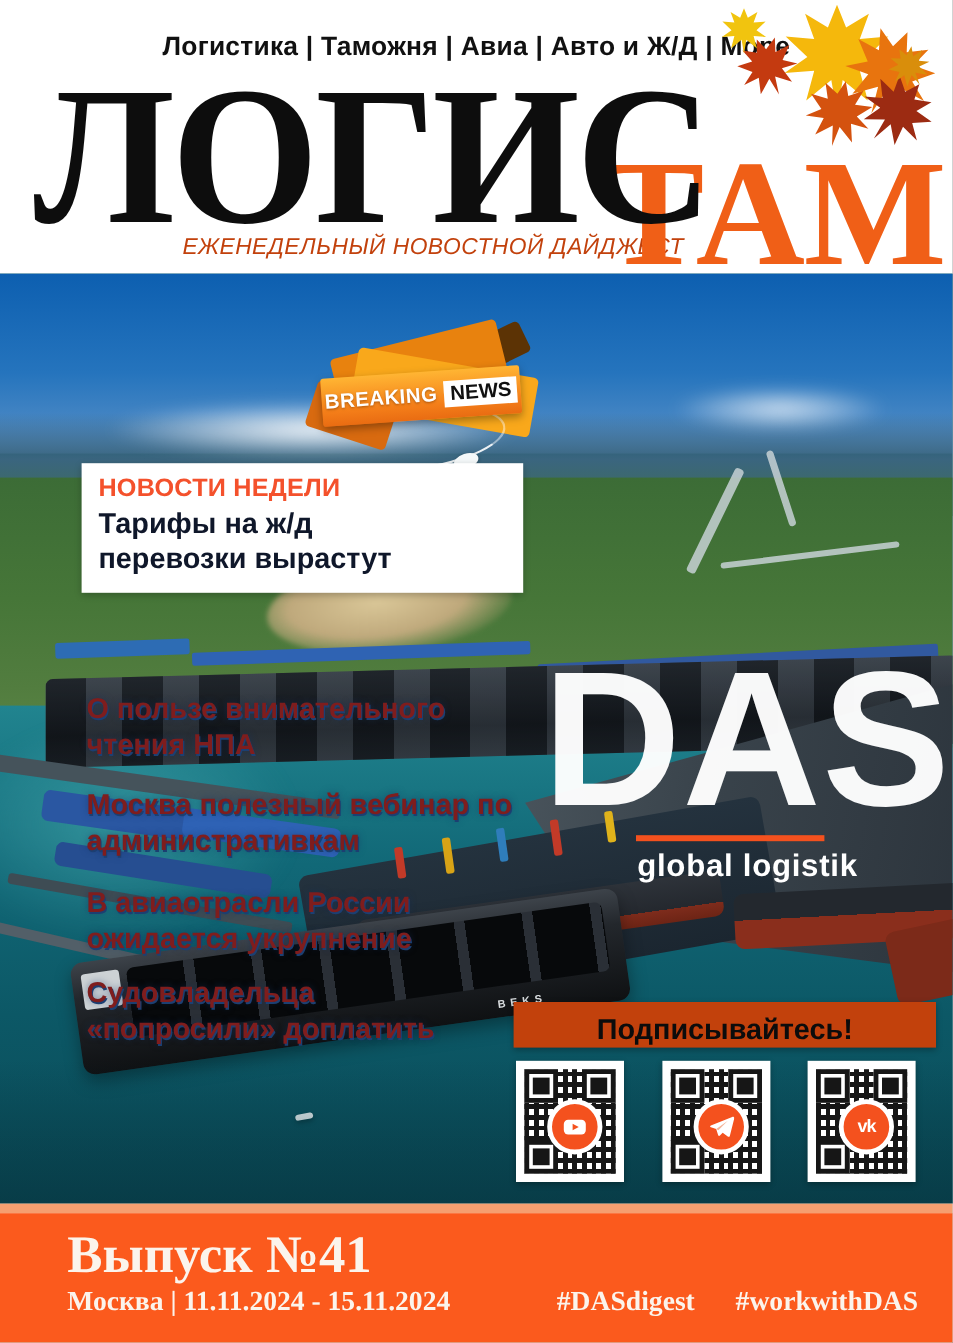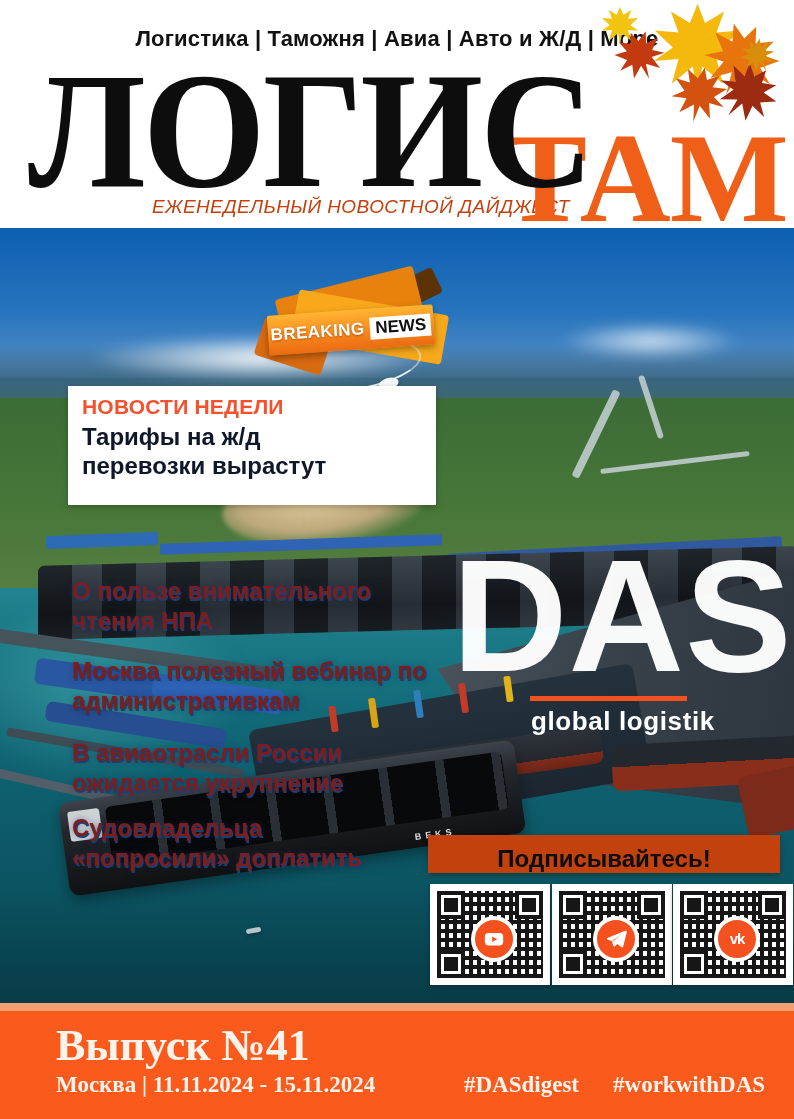--- a/index.html
+++ b/index.html
@@ -85,36 +85,36 @@
           display:flex;align-items:center;justify-content:center;gap:6px;border-radius:2px;
           box-shadow:0 3px 7px rgba(0,0,0,.35);}
   .bn-breaking{color:#fff;font-weight:800;font-size:17px;letter-spacing:.4px;text-shadow:0 1px 2px rgba(110,45,0,.5);}
   .bn-news{background:#fff;color:#101010;font-weight:800;font-size:17px;padding:0 5px;line-height:22px;}
   .swoosh{top:62px;left:8px;width:152px;height:48px;border:2px solid transparent;border-bottom-color:rgba(255,255,255,.9);
           border-right-color:rgba(255,255,255,.45);border-radius:50%;transform:rotate(-8deg);}
   .planet{top:100px;left:120px;width:21px;height:12px;background:#f4f8f9;border-radius:50%;transform:rotate(-18deg);
           box-shadow:0 1px 3px rgba(0,0,0,.3);}
 
   
-  .weekbox{top:386px;left:68px;width:340px;background:#fff;padding:9px 14px 25px;box-shadow:0 2px 6px rgba(0,0,0,.25);z-index:5;}
+  .weekbox{top:386px;left:68px;width:340px;background:#fff;padding:9px 14px 14px;box-shadow:0 2px 6px rgba(0,0,0,.25);z-index:5;}
   .weekbox .label{color:#f4512c;font-size:21px;font-weight:700;letter-spacing:.2px;}
   .weekbox .head{color:#0f172a;font-size:24px;font-weight:700;line-height:29px;white-space:pre-line;margin-top:3px;}
   .headline{left:72px;color:#7f1d1d;font-size:24px;font-weight:700;line-height:30px;white-space:pre-line;z-index:5;
             text-shadow:1px 2px 0 #1c3f72,0 0 6px rgba(18,48,94,.55);}
   .h1{top:576px;} .h2{top:656px;} .h3{top:738px;} .h4{top:813px;}
 
   .das{top:536px;left:452px;font-size:160px;line-height:1;font-weight:800;color:rgba(255,255,255,.97);
        letter-spacing:1px;z-index:4;font-family:"Liberation Sans","DejaVu Sans",sans-serif;}
   .das-rule{top:696px;left:530px;width:157px;height:5px;background:#f4511e;z-index:4;}
   .das-tag{top:706px;left:531px;font-size:26px;font-weight:700;color:#fff;letter-spacing:.6px;z-index:4;}
 
   .subscribe{top:835px;left:428px;width:352px;height:38px;background:#c2410c;z-index:5;
              display:flex;align-items:flex-end;justify-content:center;box-shadow:0 2px 5px rgba(0,0,0,.3);}
   .subscribe span{font-size:24px;font-weight:700;color:#0c0c0c;}
-  .qr{top:884px;width:120px;height:101px;background:#fff;z-index:5;padding:0;box-shadow:0 2px 5px rgba(0,0,0,.3);}
+  .qr{top:884px;width:90px;height:101px;background:#fff;z-index:5;padding:0;box-shadow:0 2px 5px rgba(0,0,0,.3);}
   .qr1{left:430px;} .qr2{left:552px;} .qr3{left:673px;}
   .qr .pat{position:absolute;inset:7px;background-color:#fff;
       background-image:
         repeating-linear-gradient(90deg,#161616 0 4px,transparent 4px 8px),
         repeating-linear-gradient(0deg,#161616 0 4px,transparent 4px 9px),
         repeating-linear-gradient(45deg,#fff 0 3px,transparent 3px 11px),
         repeating-linear-gradient(-45deg,#fff 0 2px,transparent 2px 13px);}
   .fp{position:absolute;width:20px;height:20px;border:4px solid #161616;background:#fff;}
   .fp:after{content:"";position:absolute;inset:3px;background:#161616;}
   .fp.tl{top:7px;left:7px;} .fp.tr{top:7px;right:7px;} .fp.bl{bottom:7px;left:7px;}

